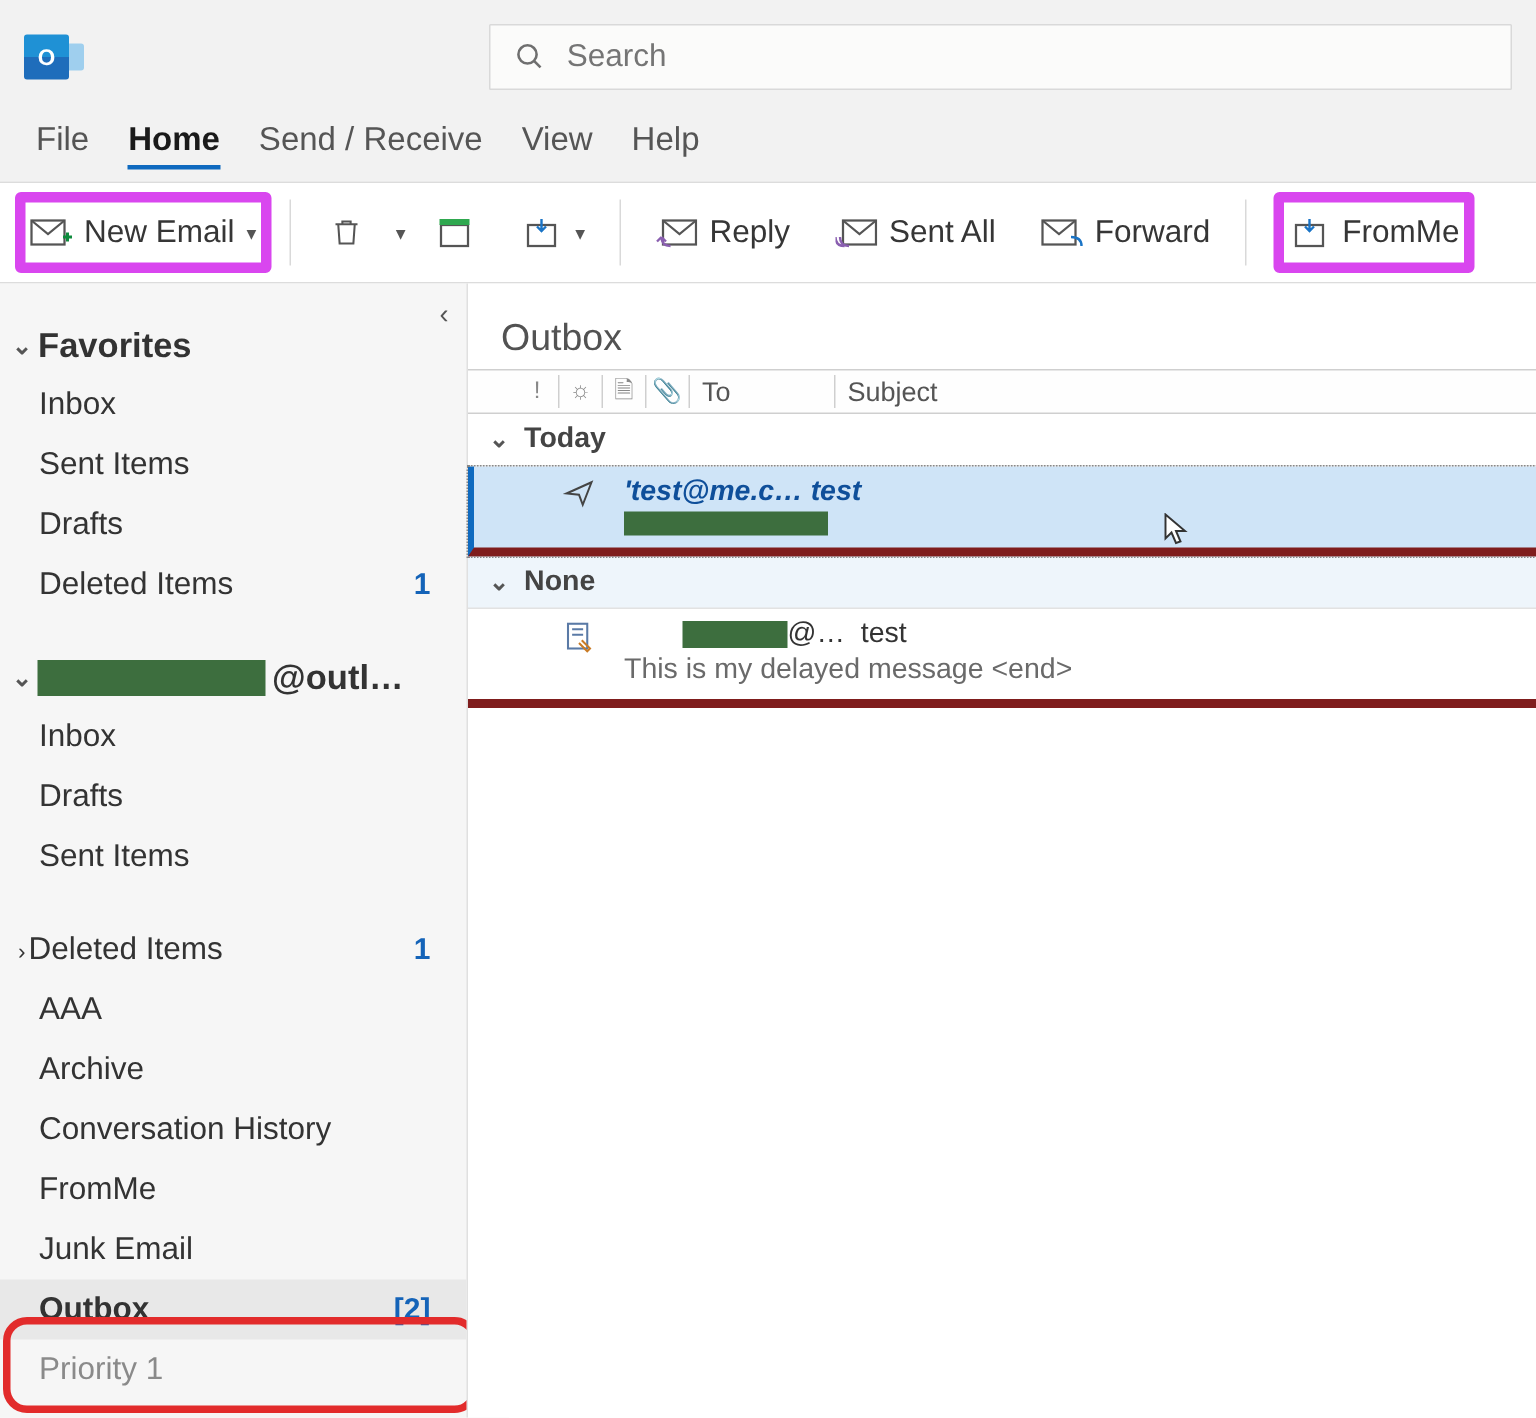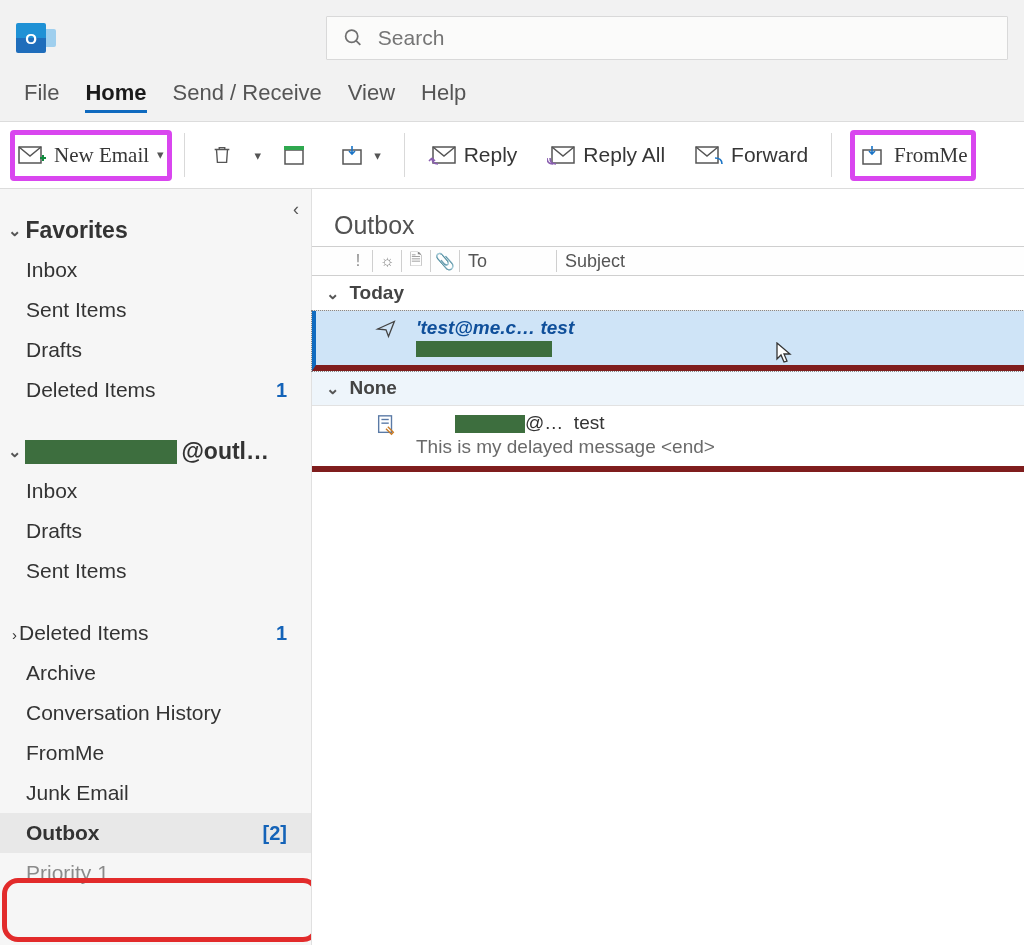--- a/index.html
+++ b/index.html
@@ -87,21 +87,21 @@
   .ribbon-btn {
     display: flex;
     align-items: center;
     gap: 8px;
     padding: 6px 10px;
     border-radius: 4px;
     font-size: 21px;
     color: #363636;
     border: 1px solid transparent;
   }
-  .ribbon-btn.border { border:5px solid #d946ef; padding:8px 3px;font-family:Liberation Serif, serif; }
+  .ribbon-btn.border { border:7px solid #d946ef; padding:8px 3px; }
   .ribbon-sep { width:1px; height:44px; background:#d9d9d9; margin:0 4px; }
   .chev { font-size:13px; color:#555; }
   .icon { width:28px;height:22px; display:inline-block; }
 
   
   .work {
     display:flex;
     height: calc(945px - 76px - 42px - 68px);
   }
   .sidebar {
@@ -253,21 +253,21 @@
       </svg>
     <span>Reply</span>
   </div>
   <div class="ribbon-btn">
     <svg class="icon" viewBox="0 0 28 22">
         <rect x="5" y="3" width="22" height="16" fill="none" stroke="#555" stroke-width="1.5"></rect>
         <path d="M5 3 L16 12 L27 3" fill="none" stroke="#555" stroke-width="1.5"></path>
         <path d="M6 20 Q0 20 0 14" fill="none" stroke="#8a5fb0" stroke-width="1.6"></path>
         <path d="M9 20 Q3 20 3 14" fill="none" stroke="#8a5fb0" stroke-width="1.6"></path>
       </svg>
-    <span>Reply All</span>
+    <span>Sent All</span>
   </div>
   <div class="ribbon-btn">
     <svg class="icon" viewBox="0 0 28 22">
         <rect x="1" y="3" width="22" height="16" fill="none" stroke="#555" stroke-width="1.5"></rect>
         <path d="M1 3 L12 12 L23 3" fill="none" stroke="#555" stroke-width="1.5"></path>
         <path d="M20 14 Q27 14 27 20" fill="none" stroke="#1a74c6" stroke-width="1.6"></path>
       </svg>
     <span>Forward</span>
   </div>
   <div class="ribbon-sep"></div>
@@ -314,20 +314,23 @@
       </div>
     <div class="sb-item">
         <span>Drafts</span>
       </div>
     <div class="sb-item">
         <span>Sent Items</span>
       </div>
     <div class="sb-item has-chev">
         <span><span class="chevron" style="font-size:15px;margin-right:2px;">›</span><span>Deleted Items</span></span>
         <span class="sb-badge">1</span>
+      </div>
+    <div class="sb-item">
+        <span>AAA</span>
       </div>
     <div class="sb-item">
         <span>Archive</span>
       </div>
     <div class="sb-item">
         <span>Conversation History</span>
       </div>
     <div class="sb-item">
         <span>FromMe</span>
       </div>

